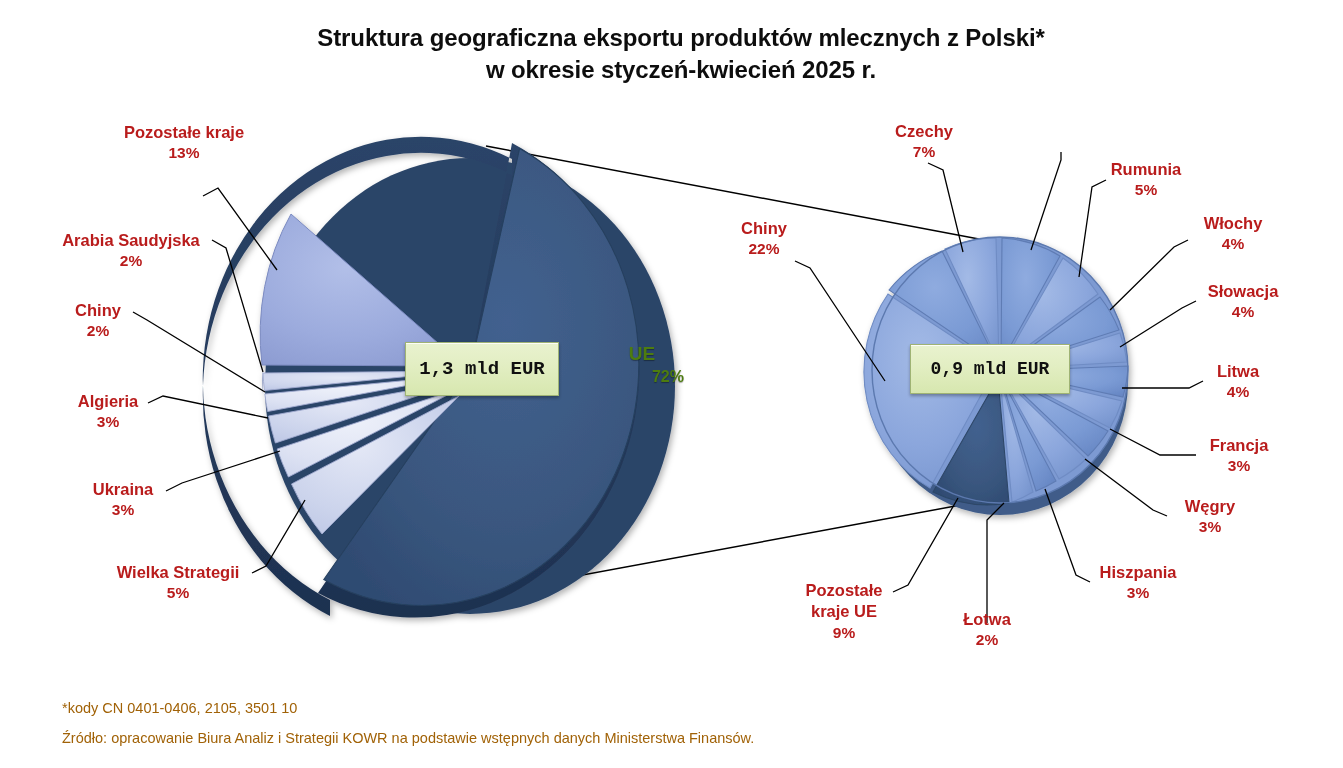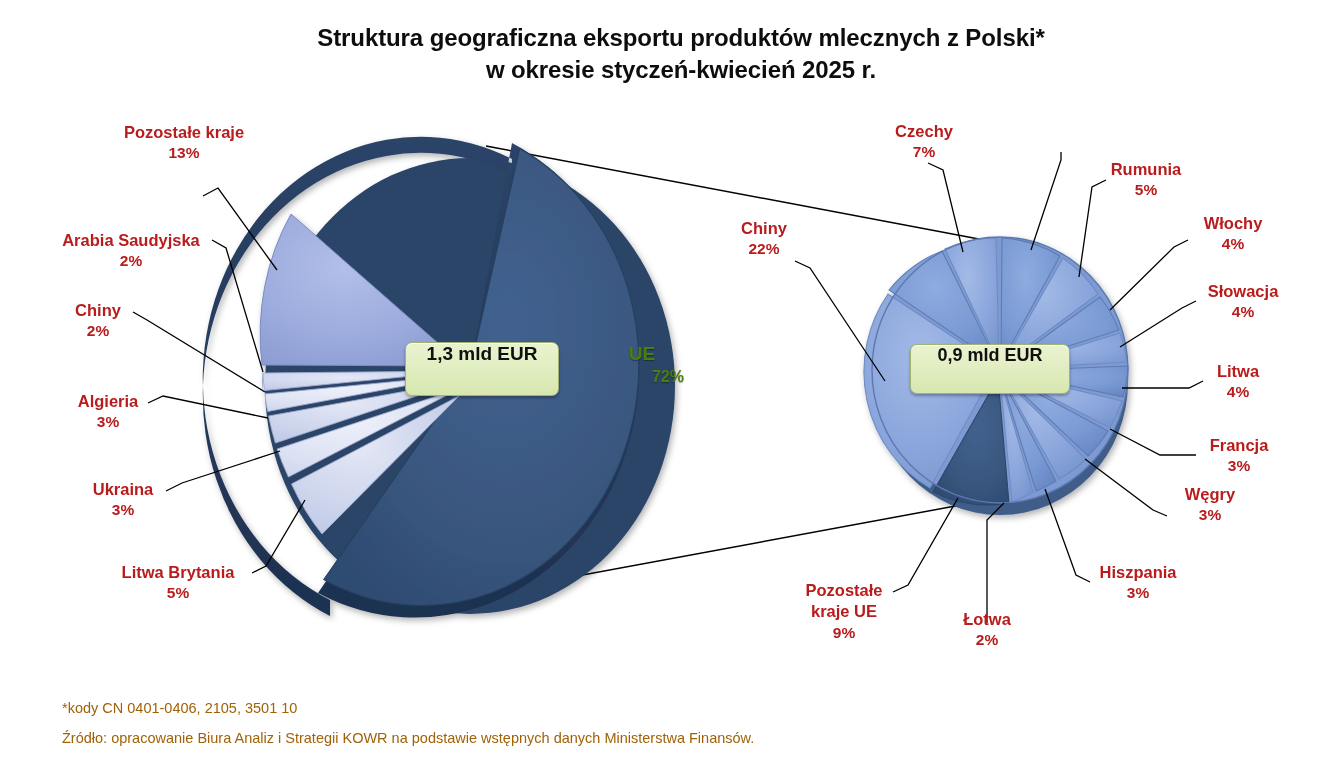--- a/index.html
+++ b/index.html
@@ -30,26 +30,26 @@
   
   .inner-lbl{
     position:absolute;text-align:center;color:#4d7c0f;
     font-weight:bold;font-size:19px;line-height:1.3;
     text-shadow:0 1px 1px rgba(0,0,0,.35);
   }
   .inner-lbl .pct{display:block;font-size:16px;text-align:right;}
 
   
   .callout{
-    position:absolute;border-radius:7px;
+    position:absolute;border-radius:0;
     background:linear-gradient(180deg,#e9f2cf 0%,#e2eec2 45%,#d7e7af 100%);
     border:1px solid #9fb374;
     box-shadow:0 2px 3px rgba(0,0,0,.30), inset 0 1px 0 rgba(255,255,255,.85);
-    display:flex;justify-content:center;
-    font-weight:bold;color:#101010;
+    display:flex;align-items:center;justify-content:center;
+    font-weight:bold;color:#101010;font-family:Liberation Mono, monospace;
   }
 
   .foot{
     position:absolute;left:62px;font-size:14.5px;color:#a16207;
     font-weight:normal;white-space:nowrap;
   }
   .foot1{top:700px;}
   .foot2{top:730px;}
 </style>
 </head>
@@ -221,21 +221,21 @@
     <span>Algieria</span>
     <span class="pct">3%</span>
   </div>
 
   <div class="lbl ctr" style="left:80px;top:479px;width:86px;">
     <span>Ukraina</span>
     <span class="pct">3%</span>
   </div>
 
   <div class="lbl ctr" style="left:104px;top:562px;width:148px;">
-    <span>Litwa Brytania</span>
+    <span>Wielka Strategii</span>
     <span class="pct">5%</span>
   </div>
 
   <div class="inner-lbl" style="left:600px;top:342px;width:84px;">
     <span>UE</span>
     <span class="pct">72%</span>
   </div>
 
   <div class="lbl ctr" style="left:722px;top:218px;width:84px;">
     <span>Chiny</span>
@@ -266,21 +266,21 @@
   <div class="lbl ctr" style="left:1200px;top:361px;width:76px;">
     <span>Litwa</span>
     <span class="pct">4%</span>
   </div>
 
   <div class="lbl ctr" style="left:1192px;top:435px;width:94px;">
     <span>Francja</span>
     <span class="pct">3%</span>
   </div>
 
-  <div class="lbl ctr" style="left:1164px;top:484px;width:92px;">
+  <div class="lbl ctr" style="left:1164px;top:496px;width:92px;">
     <span>Węgry</span>
     <span class="pct">3%</span>
   </div>
 
   <div class="lbl ctr" style="left:1080px;top:562px;width:116px;">
     <span>Hiszpania</span>
     <span class="pct">3%</span>
   </div>
 
   <div class="lbl ctr" style="left:945px;top:609px;width:84px;">

